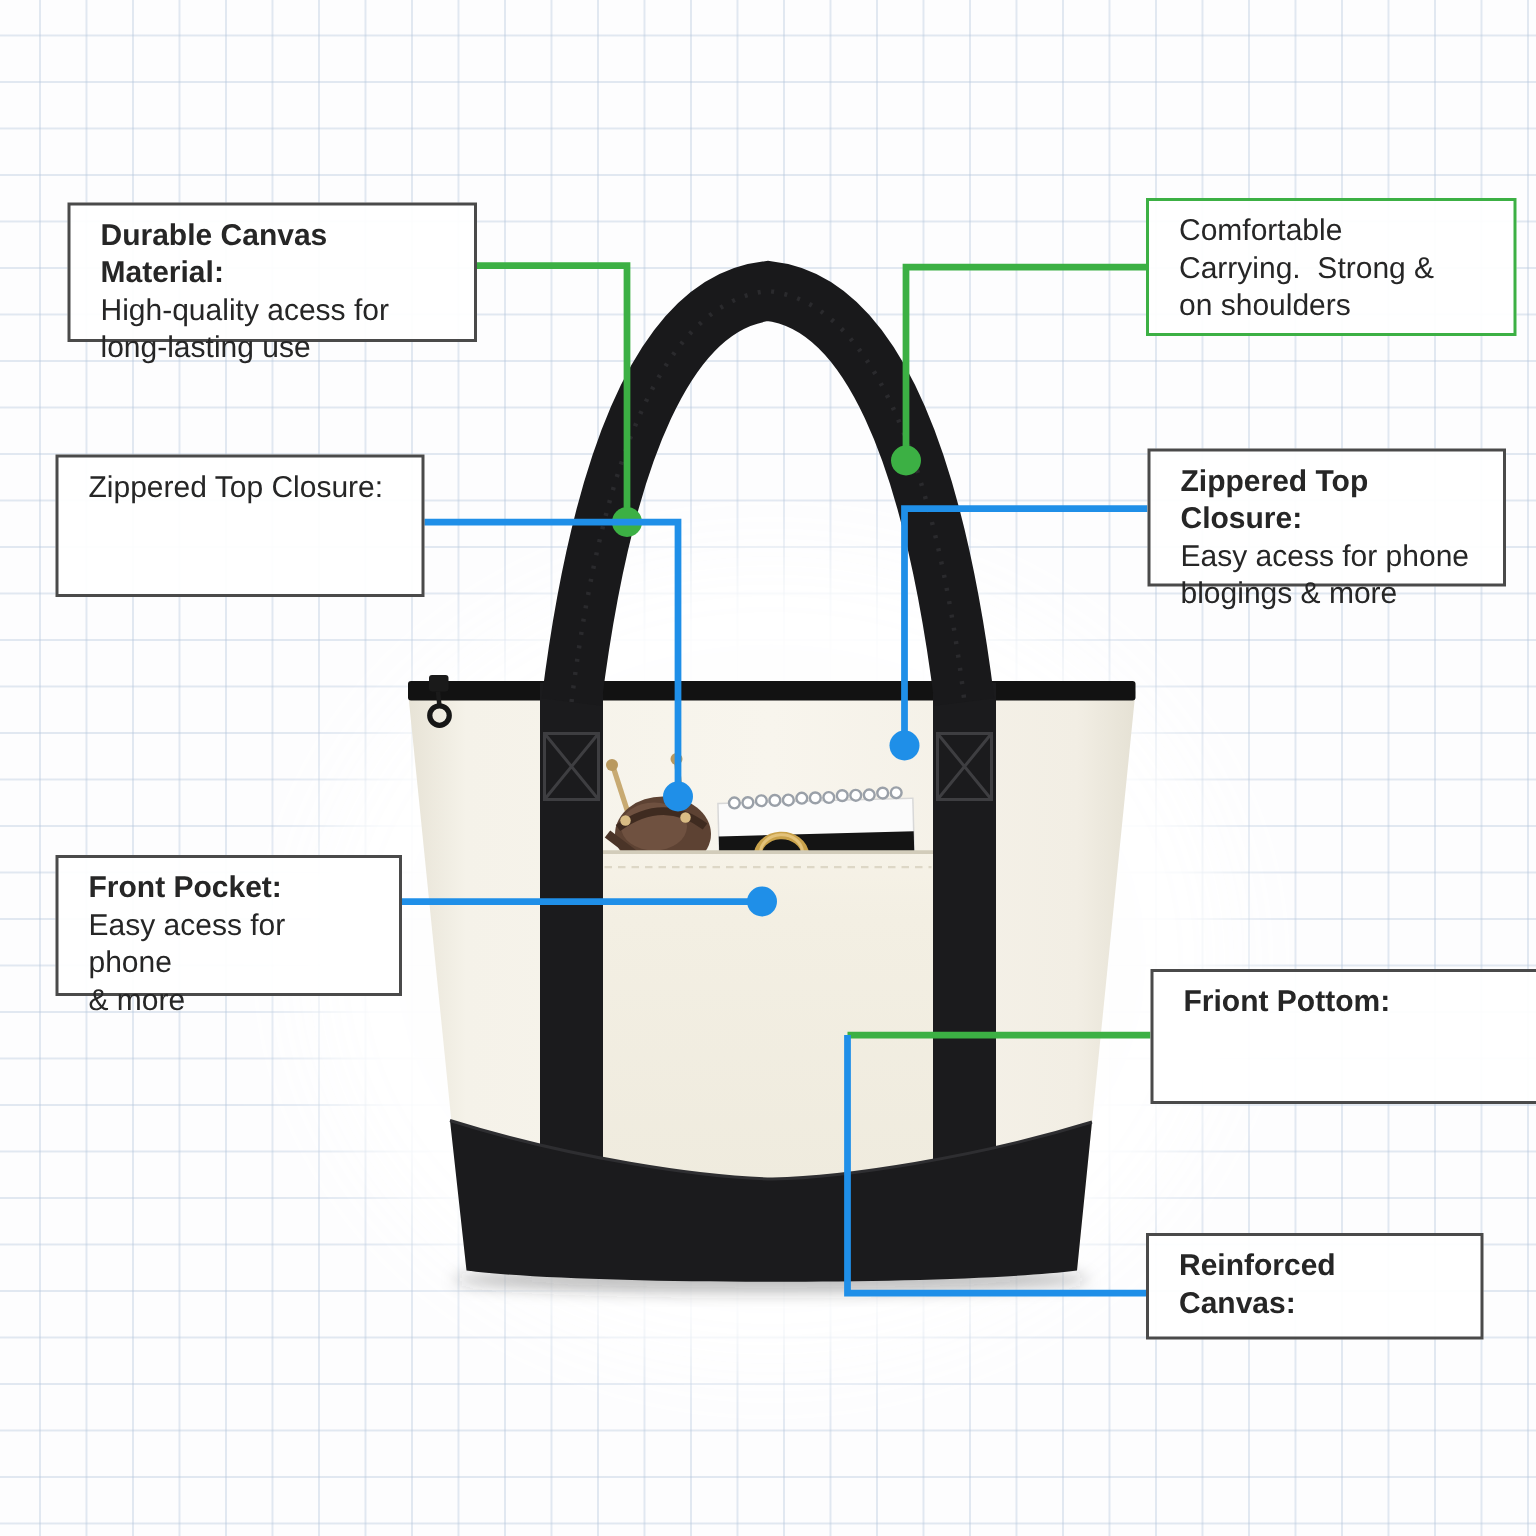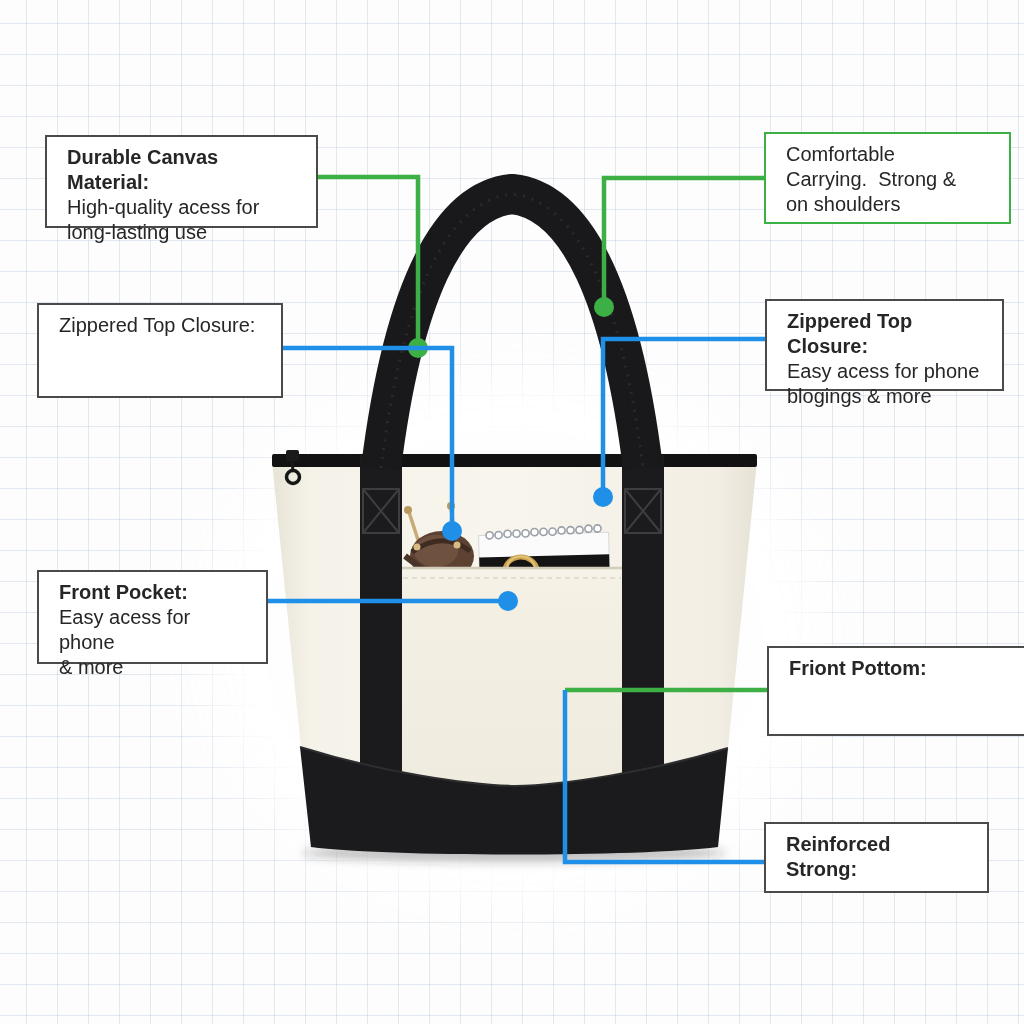--- a/index.html
+++ b/index.html
@@ -182,16 +182,16 @@
     <div class="c-title">Front Pocket:</div>
     <div class="c-body">Easy acess for phone
 &amp; more</div>
   </div>
 
   <div class="callout" style="left:767px;top:646px;width:269px;height:90px;">
     <div class="c-title">Friont Pottom:</div>
   </div>
 
   <div class="callout" style="left:764px;top:822px;width:225px;height:71px;">
-    <div class="c-title">Reinforced Strong:</div>
+    <div class="c-title">Reinforced Canvas:</div>
   </div>
 
 </div>
 
 </body></html>

